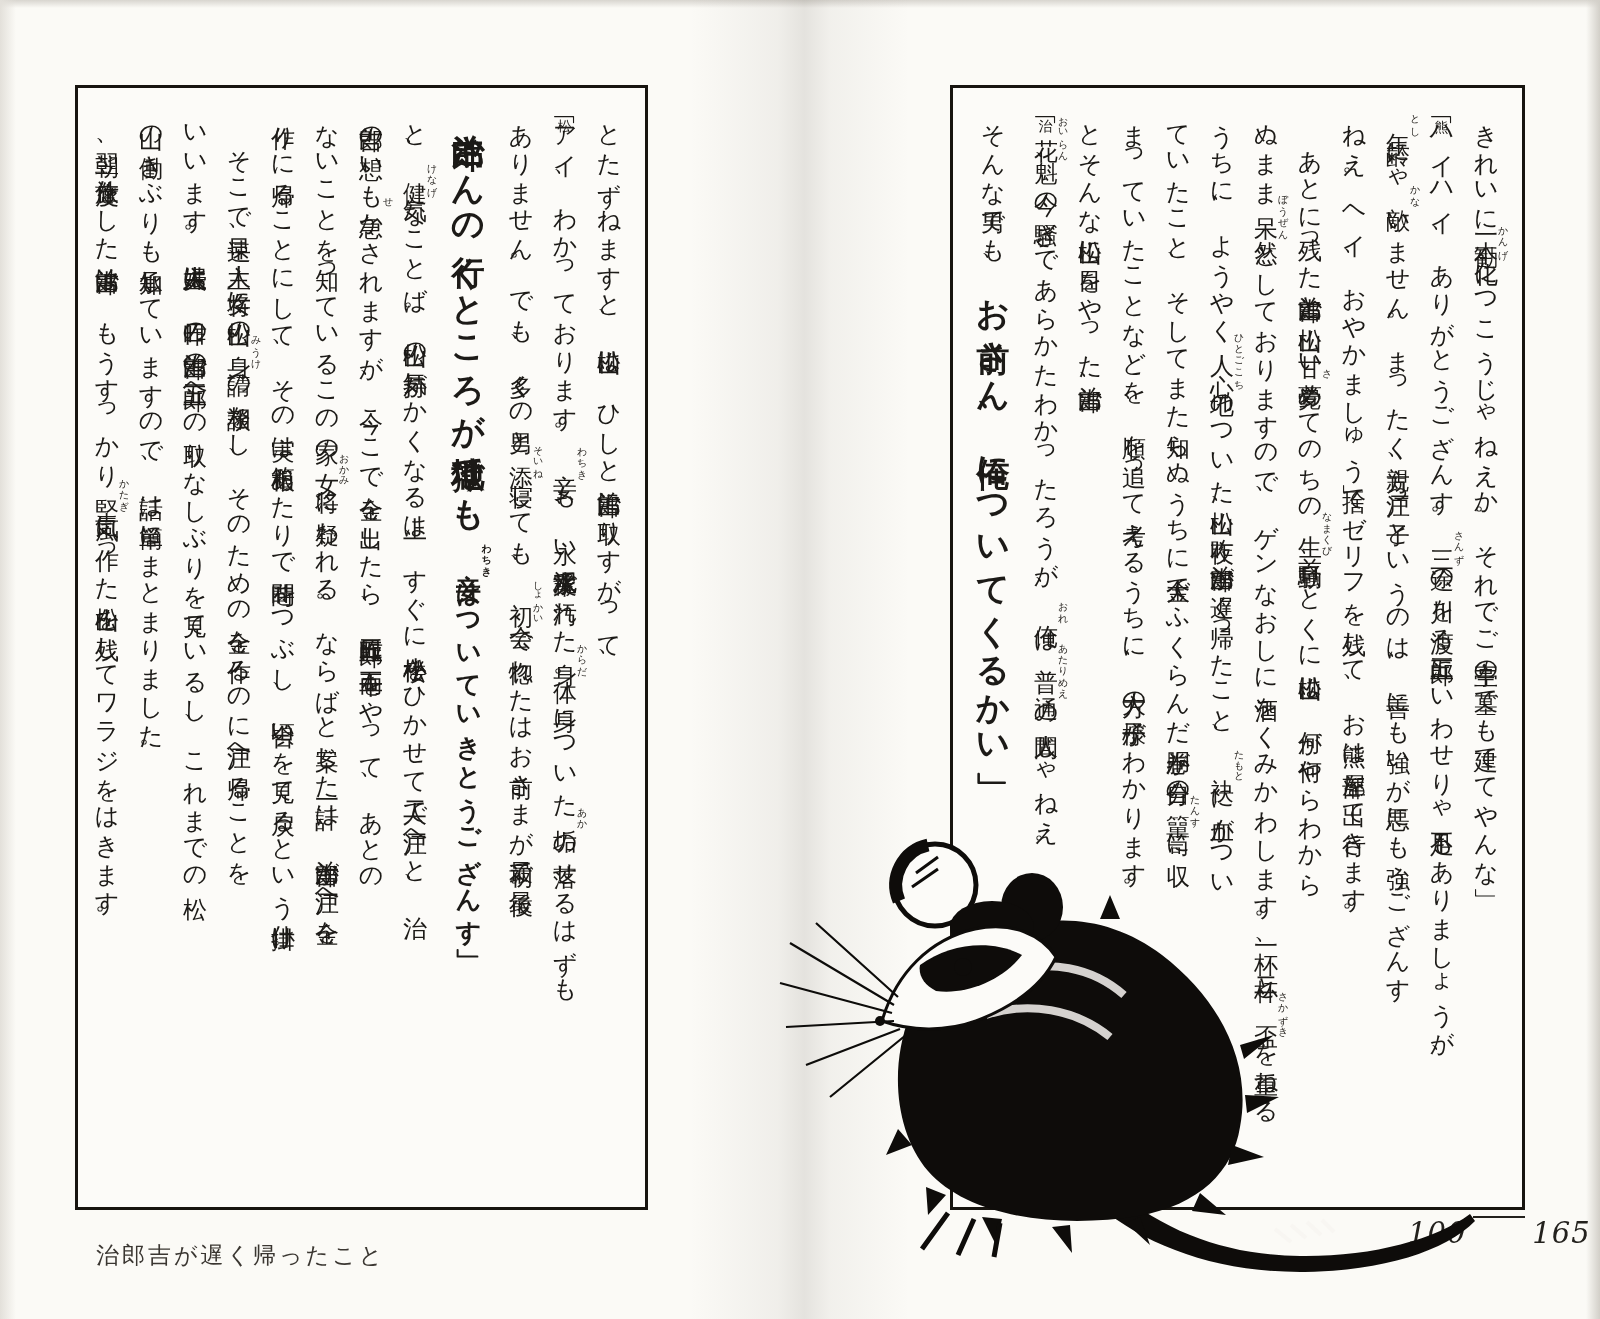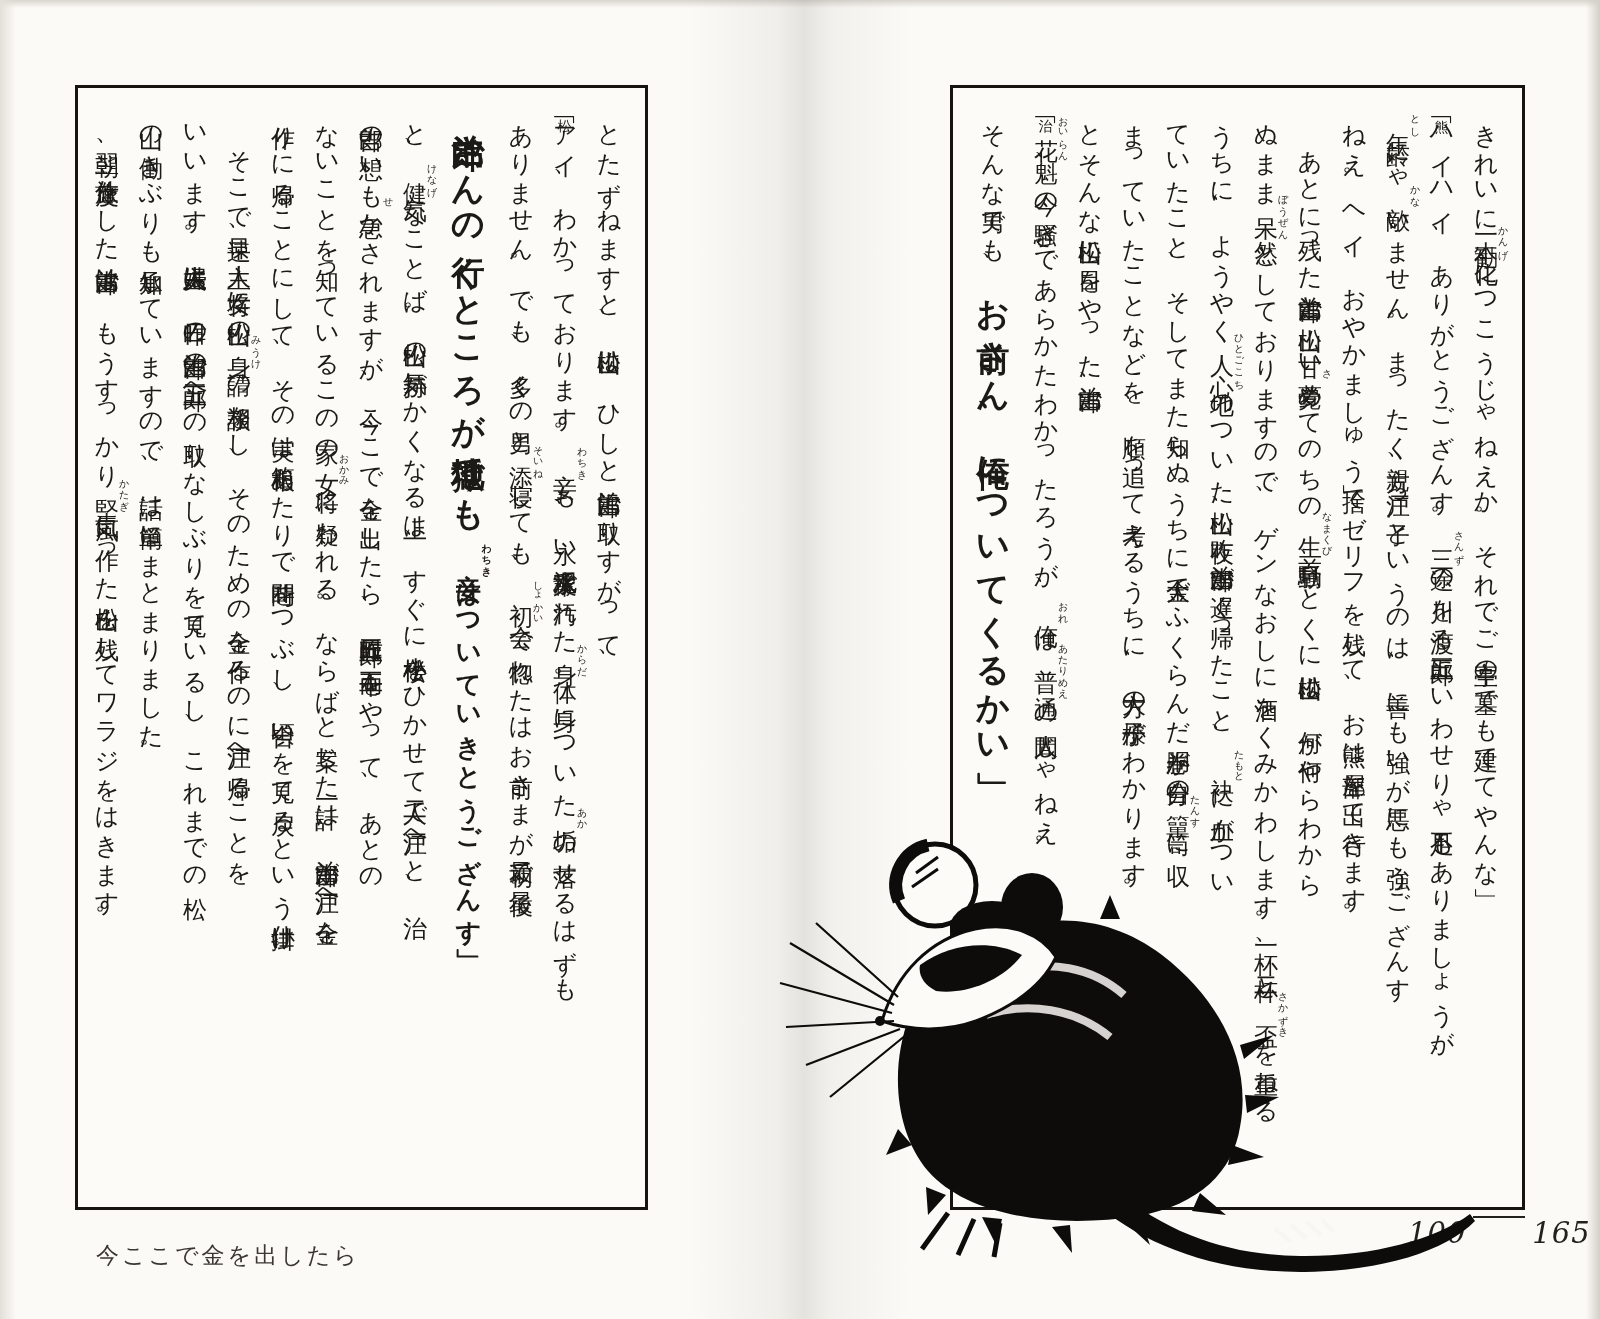--- a/index.html
+++ b/index.html
@@ -75,21 +75,21 @@
         <div class="col"><span>ぬまま</span><ruby>呆然<rt>ぼうぜん</rt></ruby><span>としておりますので、ゲンなおしに酒をくみかわします。一杯、二杯と</span><ruby>盃<rt>さかずき</rt></ruby><span>を重ねる</span></div>
         <div class="col"><span>うちに、ようやく</span><ruby>人心地<rt>ひとごこち</rt></ruby><span>のついた松山、昨夜、治郎吉が遅く帰ったこと、</span><ruby>袂<rt>たもと</rt></ruby><span>に血がつい</span></div>
         <div class="col"><span>ていたこと、そしてまた知らぬうちに大金でふくらんだ胴巻が自分の</span><ruby>簞笥<rt>たんす</rt></ruby><span>に収</span></div>
         <div class="col"><span>まっていたことなどを、順を追って考えるうちに、大方の様子がわかります。</span></div>
         <div class="col"><span>とそんな松山に目をやった治郎吉、</span></div>
         <div class="col"><span class="speaker">治</span><span>「</span><ruby>花魁<rt>おいらん</rt></ruby><span>、今の騒ぎであらかたわかったろうが、</span><ruby>俺<rt>おれ</rt></ruby><span>は</span><ruby>普通<rt>あたりめえ</rt></ruby><span>の人間じゃねえ。</span></div>
         <div class="col wide"><span>そんな男でも、</span><span class="em1">お前さん、俺についてくるかい」</span></div>
       </div>
   </div>
 
-  <div class="running-title">今ここで金を出したら</div>
+  <div class="running-title">治郎吉が遅く帰ったこと</div>
 
   <div class="page-number">
     <span>100</span>
     <span class="dash"></span>
     <span>165</span>
   </div>
 
   <svg class="mouse" viewBox="0 0 720 460">
 
     <path d="M345,375 C400,420 460,440 530,441 C600,442 665,425 700,399 L705,406 C676,436 612,456 535,457 C450,458 378,432 330,392 Z" fill="#0e0c0a"></path>

